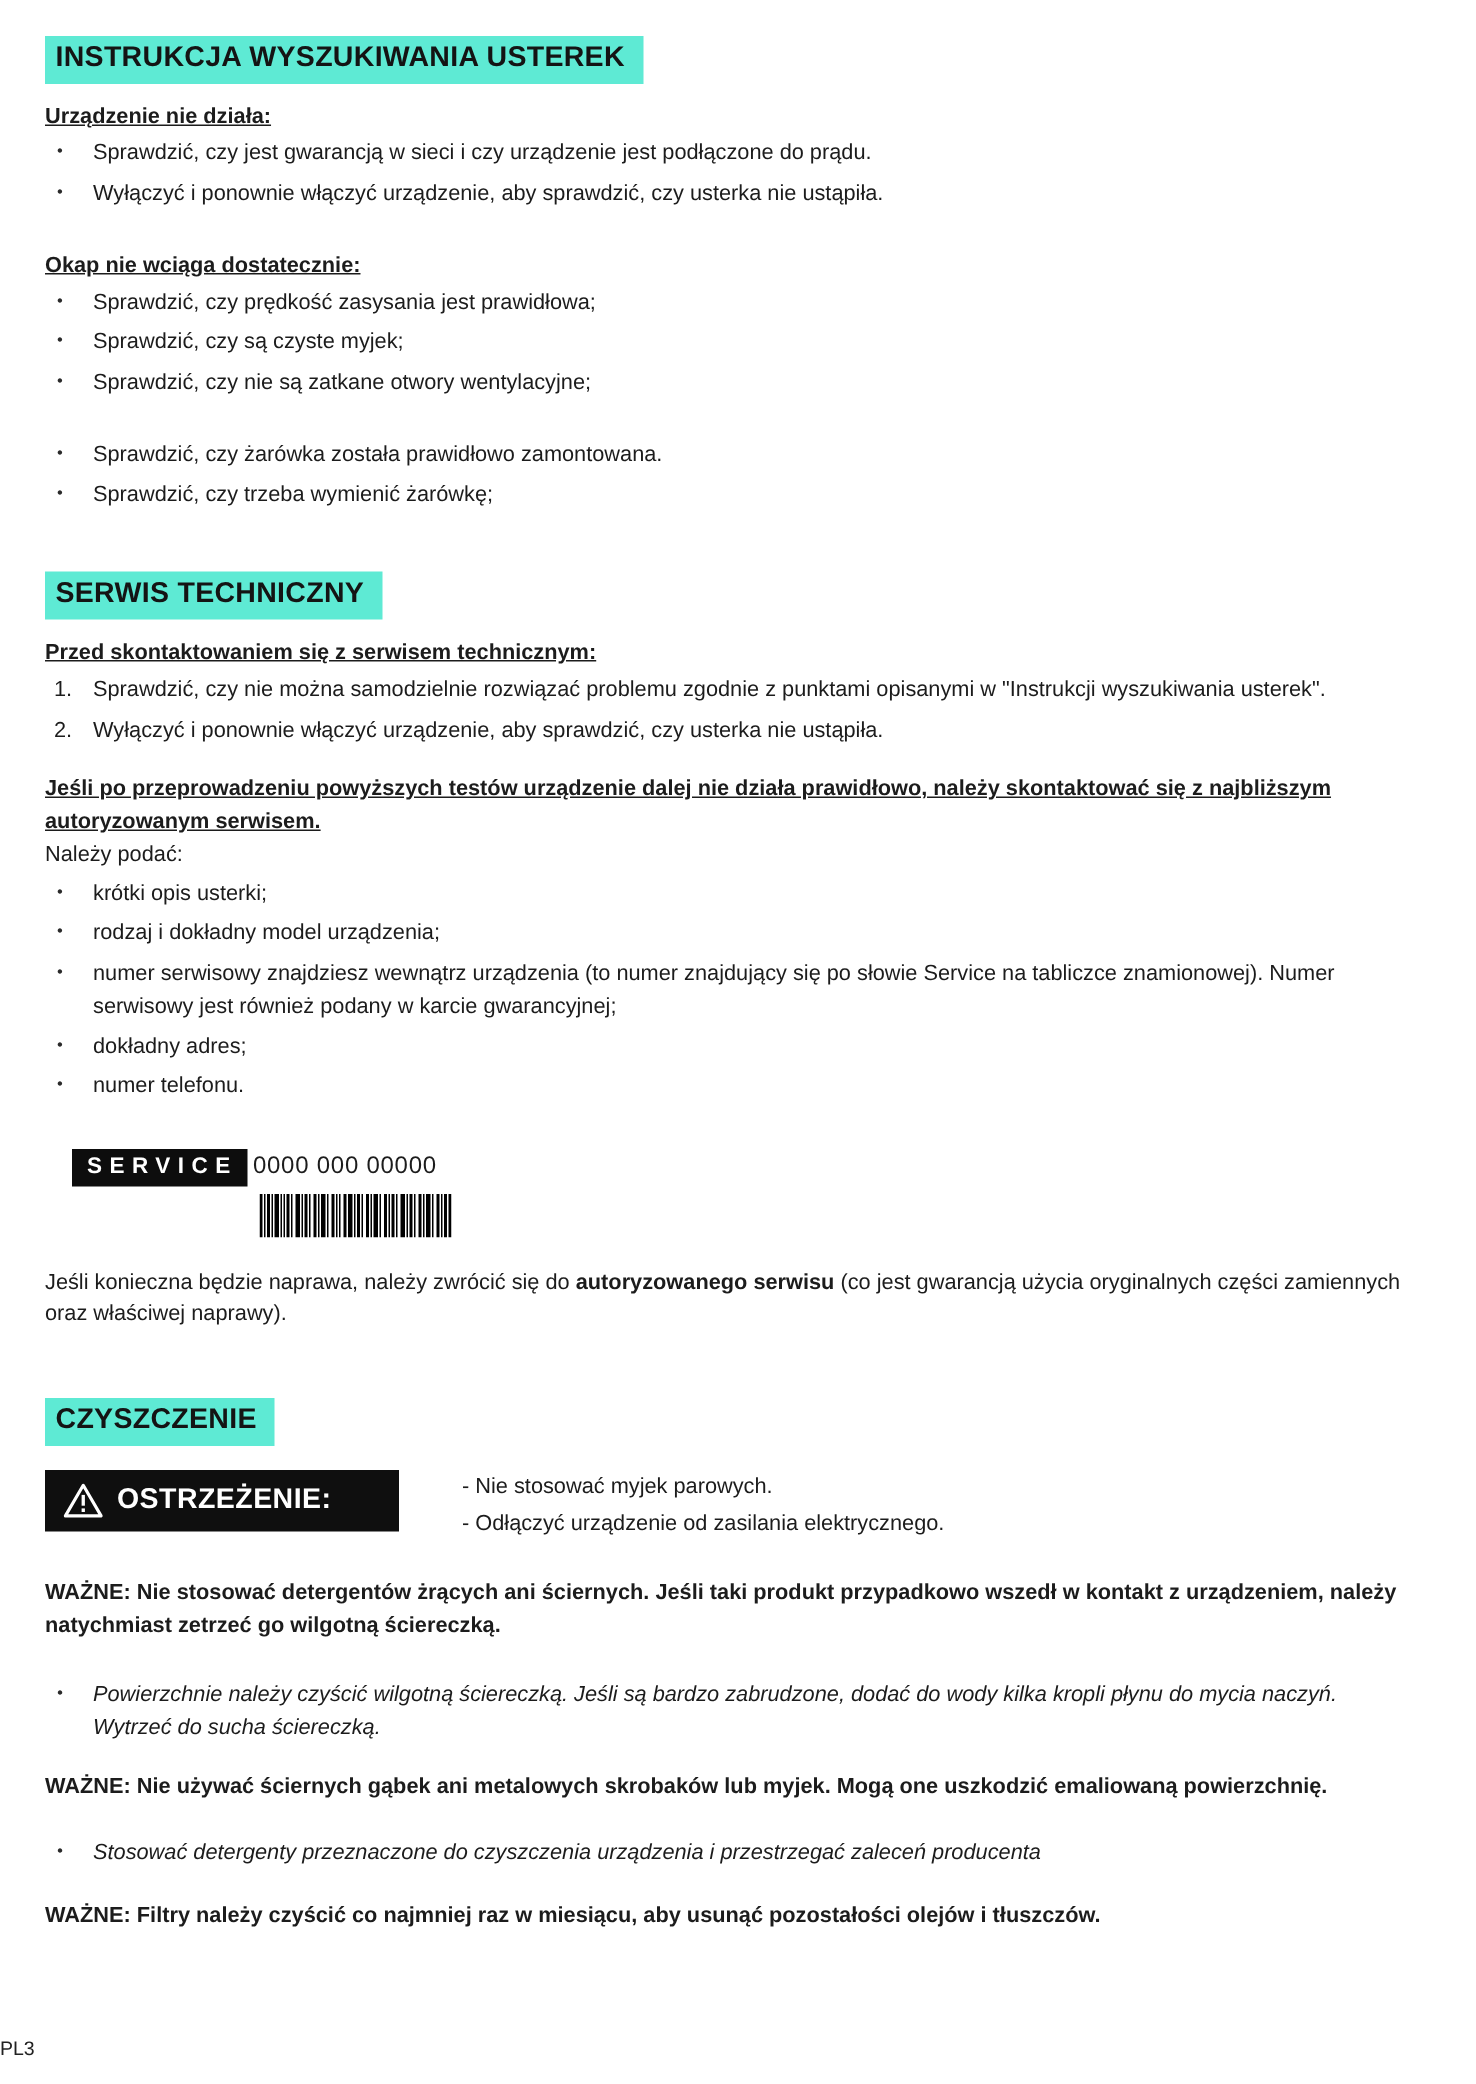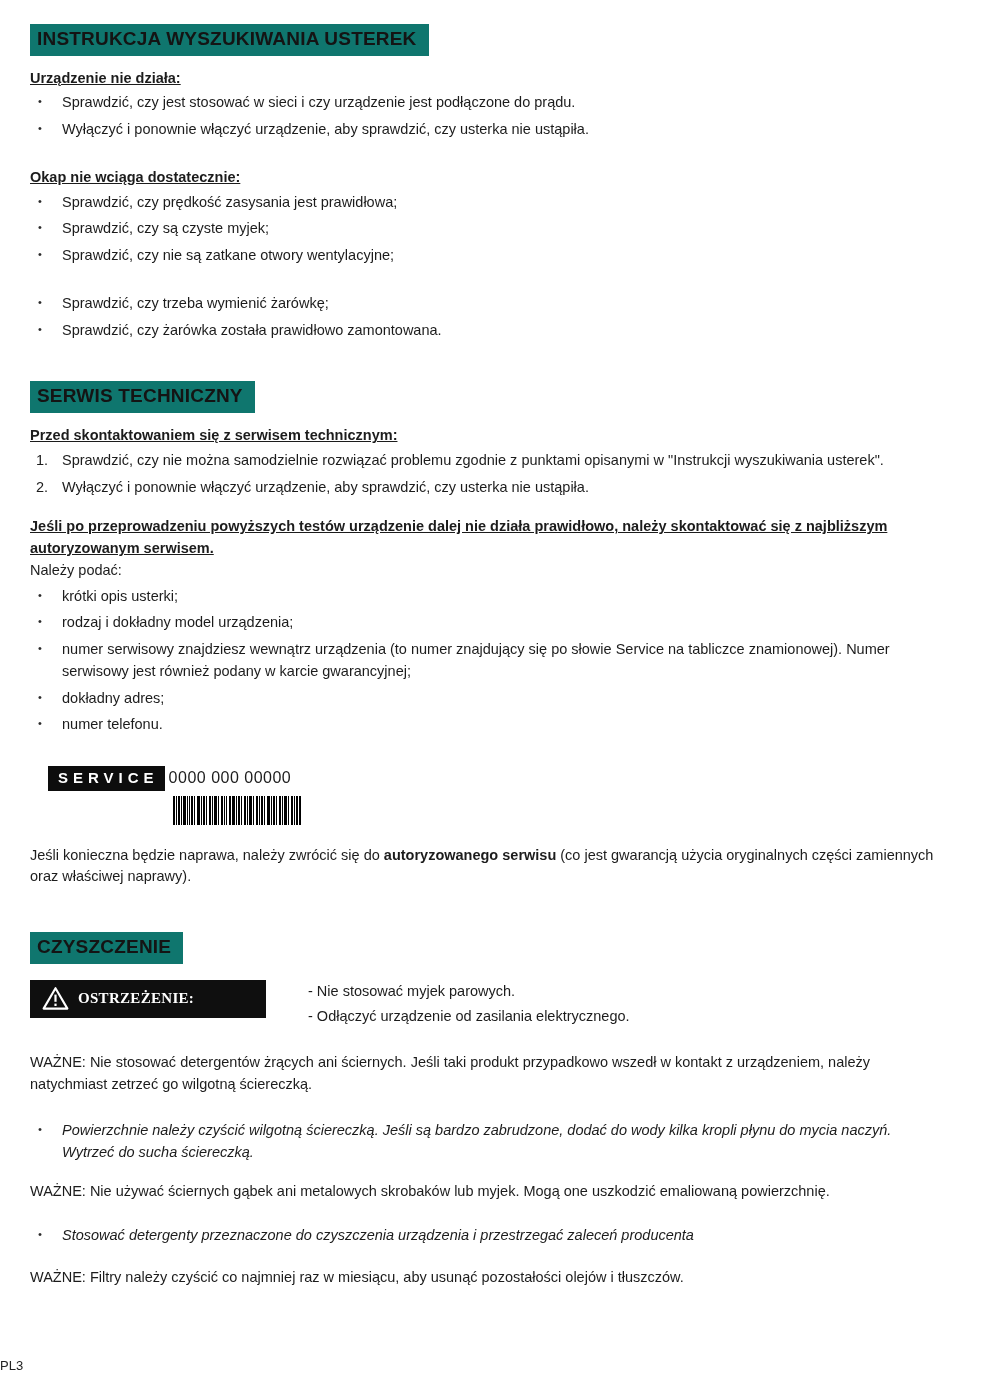--- a/index.html
+++ b/index.html
@@ -6,21 +6,21 @@
   html, body { width:984px; }
   body {
     width:984px; height:1389px; overflow:hidden; position:relative;
     background:#ffffff; color:#1c1c1c;
     font-family:"Liberation Sans", sans-serif;
     font-size:14.5px; line-height:1.5;
   }
   .page { padding:24px 36px 0 30px; }
 
   .bar-title {
-    display:inline-block; background:#0f766e; color:#141414;
+    display:inline-block; background:#5eead4; color:#141414;
     font-weight:700; font-size:19px; line-height:1.3;
     padding:3px 12px 4px 7px; letter-spacing:0.2px;
   }
 
   .sec-heading {
     font-weight:700; text-decoration:underline; margin-bottom:3px;
   }
 
   ul.bullets { list-style:none; }
   ul.bullets li { position:relative; padding-left:32px; margin-bottom:5px; }
@@ -52,62 +52,62 @@
   .repair-note b { font-weight:700; }
 
   .title-serwis { margin-top:40px; }
   .title-czyszczenie { margin-top:44px; }
 
   .warning-row { display:flex; align-items:flex-start; margin-top:16px; gap:42px; }
   .warning-box {
     background:#0f0f0f; color:#ffffff; display:flex; align-items:center; gap:9px;
     padding:6px 16px 7px 12px; min-width:236px;
   }
-  .warning-box .wlabel { font-weight:700; font-size:15px; letter-spacing:0.3px;font-family:Liberation Serif, serif; }
+  .warning-box .wlabel { font-weight:700; font-size:19px; letter-spacing:0.3px; }
   .warning-lines { padding-top:1px; }
   .warning-lines div { font-weight:400; margin-bottom:3px; }
 
-  .important { font-weight:400; margin-top:22px; max-width:920px; }
+  .important { font-weight:700; margin-top:22px; max-width:920px; }
   .clean-bullets { margin-top:24px; }
   .clean-bullets li { margin-bottom:4px; max-width:890px;font-style:italic; }
 
   .footer {
     position:absolute; bottom:14px; left:0; width:100%;
     font-size:13px; color:#222;
   }
 </style>
 </head>
 <body>
 
 <div class="page">
 
   
   <div class="bar-title">INSTRUKCJA WYSZUKIWANIA USTEREK</div>
 
   <div class="ts-section first">
     <div class="sec-heading">Urządzenie nie działa:</div>
     <ul class="bullets">
-      <li>Sprawdzić, czy jest stosować w sieci i czy urządzenie jest podłączone do prądu.</li>
+      <li>Sprawdzić, czy jest gwarancją w sieci i czy urządzenie jest podłączone do prądu.</li>
       <li>Wyłączyć i ponownie włączyć urządzenie, aby sprawdzić, czy usterka nie ustąpiła.</li>
     </ul>
   </div>
 
   <div class="ts-section">
     <div class="sec-heading">Okap nie wciąga dostatecznie:</div>
     <ul class="bullets">
       <li>Sprawdzić, czy prędkość zasysania jest prawidłowa;</li>
       <li>Sprawdzić, czy są czyste myjek;</li>
       <li>Sprawdzić, czy nie są zatkane otwory wentylacyjne;</li>
     </ul>
   </div>
 
   <div class="ts-section">
     <ul class="bullets">
+      <li>Sprawdzić, czy żarówka została prawidłowo zamontowana.</li>
       <li>Sprawdzić, czy trzeba wymienić żarówkę;</li>
-      <li>Sprawdzić, czy żarówka została prawidłowo zamontowana.</li>
     </ul>
   </div>
 
   
   <div class="title-serwis">
     <div class="bar-title">SERWIS TECHNICZNY</div>
   </div>
 
   <div class="ts-section first">
     <div class="sec-heading">Przed skontaktowaniem się z serwisem technicznym:</div>

